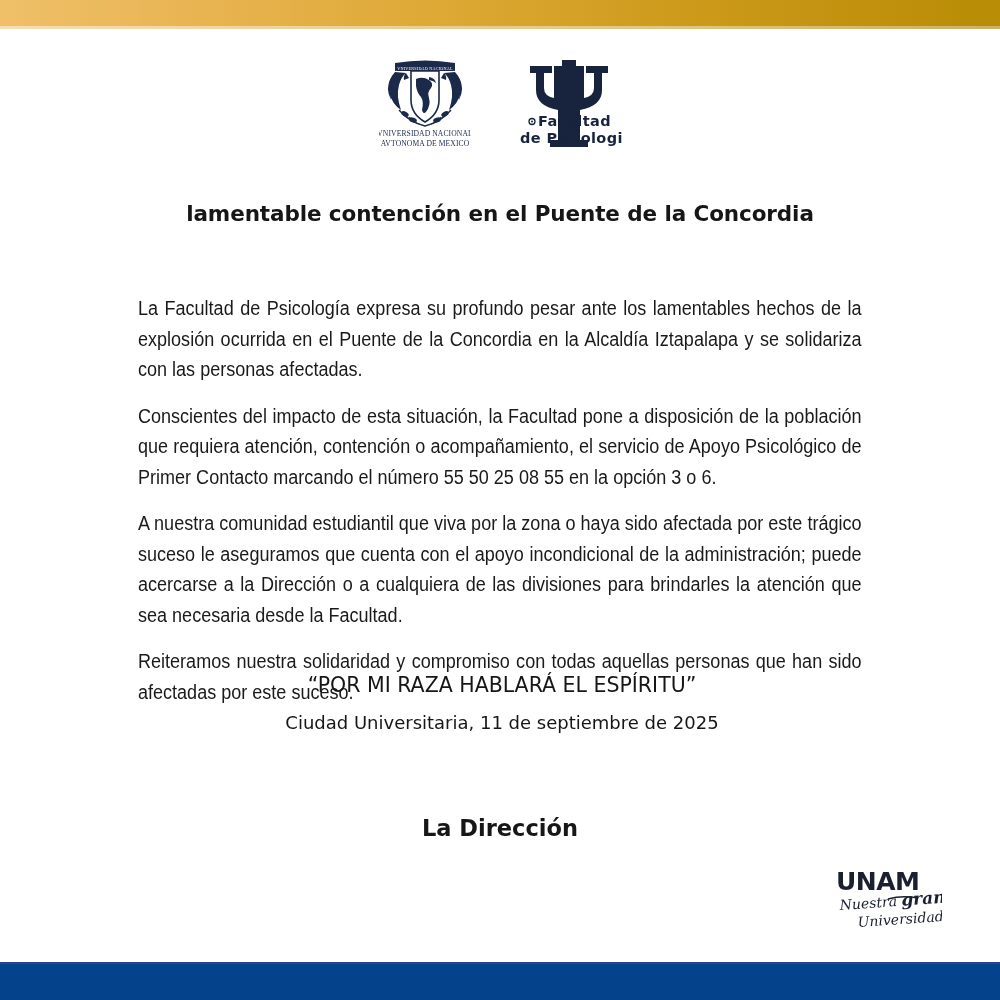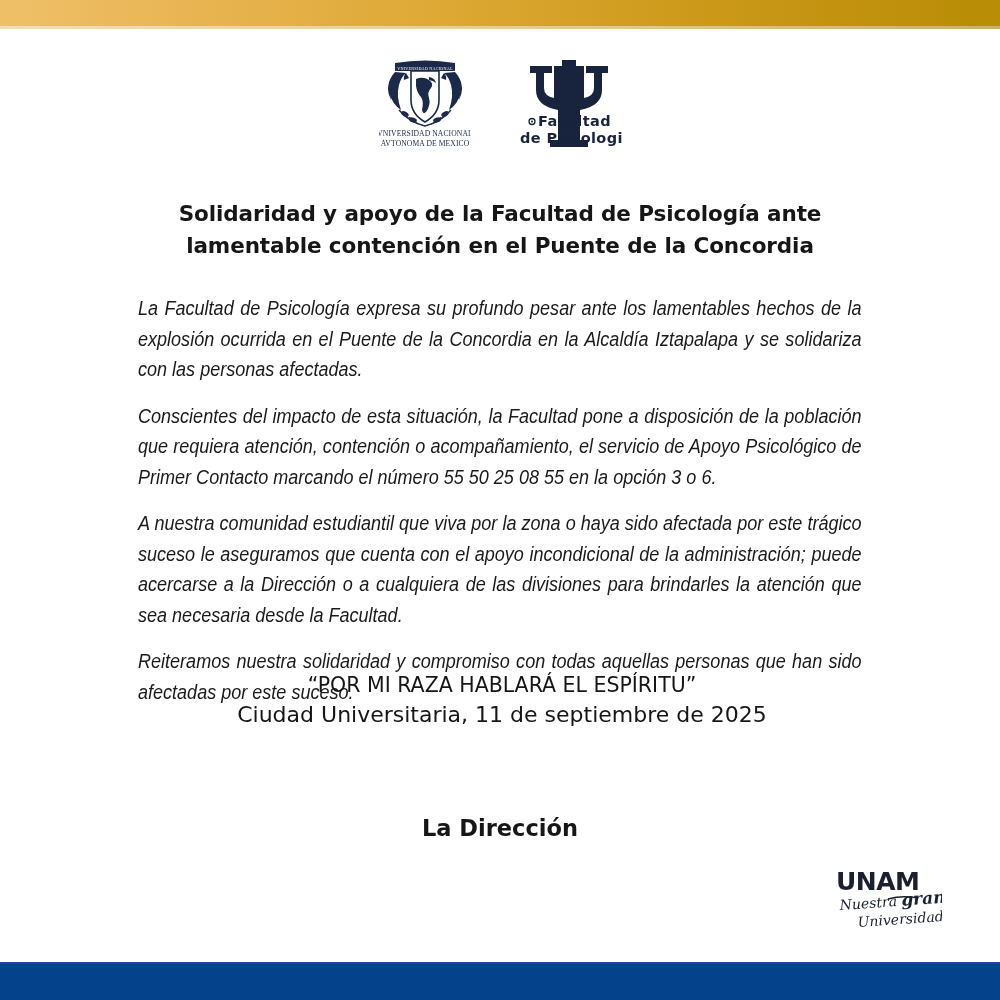--- a/index.html
+++ b/index.html
@@ -102,21 +102,20 @@
     letter-spacing: -0.1px;
   }
   .title-line { display: block; }
 
   
   .body-copy {
     position: absolute;
     top: 293px;
     left: 138px;
     width: 724px;
-    font-style: italic;
   }
   .para {
     font-family: "Liberation Sans Narrow", "Liberation Sans", sans-serif;
     font-size: 19.4px;
     line-height: 30.5px;
     color: #1a1a1a;
     text-align: justify;
     margin: 0 0 16px 0;
     transform: scaleX(0.93);
     transform-origin: left top;
@@ -134,23 +133,24 @@
     font-family: "DejaVu Sans", sans-serif;
     font-weight: normal;
     color: #161616;
   }
   .motto {
     font-size: 20.5px;
     line-height: 30px;
     display: block;
   }
   .city-date {
-    font-size: 22px;
+    font-size: 18px;
     line-height: 30px;
     display: block;
+    margin-top: 8px;
   }
 
   
   .signature {
     position: absolute;
     top: 815px;
     left: 130px;
     width: 740px;
     text-align: center;
     font-family: "DejaVu Sans", sans-serif;
@@ -234,21 +234,20 @@
           <circle cx="14" cy="67.5" r="1" fill="#18233d"></circle>
           <text x="20" y="72" font-family="'DejaVu Sans', sans-serif" font-size="14.5" font-weight="bold" fill="#18233d" letter-spacing="0.4">Facultad</text>
           <text x="2" y="89" font-family="'DejaVu Sans', sans-serif" font-size="14.5" font-weight="bold" fill="#18233d" letter-spacing="0.4">de Psicologia</text>
         </g>
       </svg>
     </div>
 
   </div>
 
   <div class="title">
-    <span class="title-line">Solidaridad y apoyo de la Facultad de Psicología ante</span>
     <span class="title-line">lamentable contención en el Puente de la Concordia</span>
   </div>
 
   <div class="body-copy">
     <p class="para">La Facultad de Psicología expresa su profundo pesar ante los lamentables hechos de la explosión ocurrida en el Puente de la Concordia en la Alcaldía Iztapalapa y se solidariza con las personas afectadas.</p>
     <p class="para">Conscientes del impacto de esta situación, la Facultad pone a disposición de la población que requiera atención, contención o acompañamiento, el servicio de Apoyo Psicológico de Primer Contacto marcando el número 55 50 25 08 55 en la opción 3 o 6.</p>
     <p class="para">A nuestra comunidad estudiantil que viva por la zona o haya sido afectada por este trágico suceso le aseguramos que cuenta con el apoyo incondicional de la administración; puede acercarse a la Dirección o a cualquiera de las divisiones para brindarles la atención que sea necesaria desde la Facultad.</p>
     <p class="para">Reiteramos nuestra solidaridad y compromiso con todas aquellas personas que han sido afectadas por este suceso.</p>
   </div>
 

